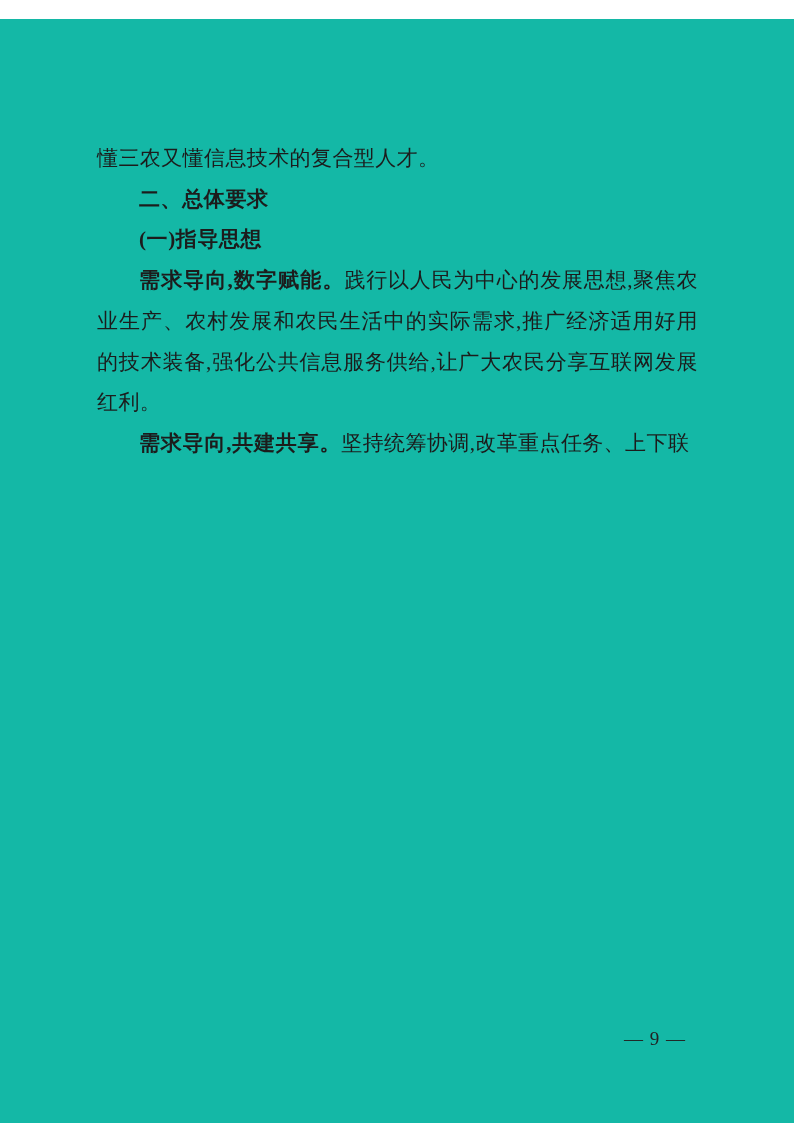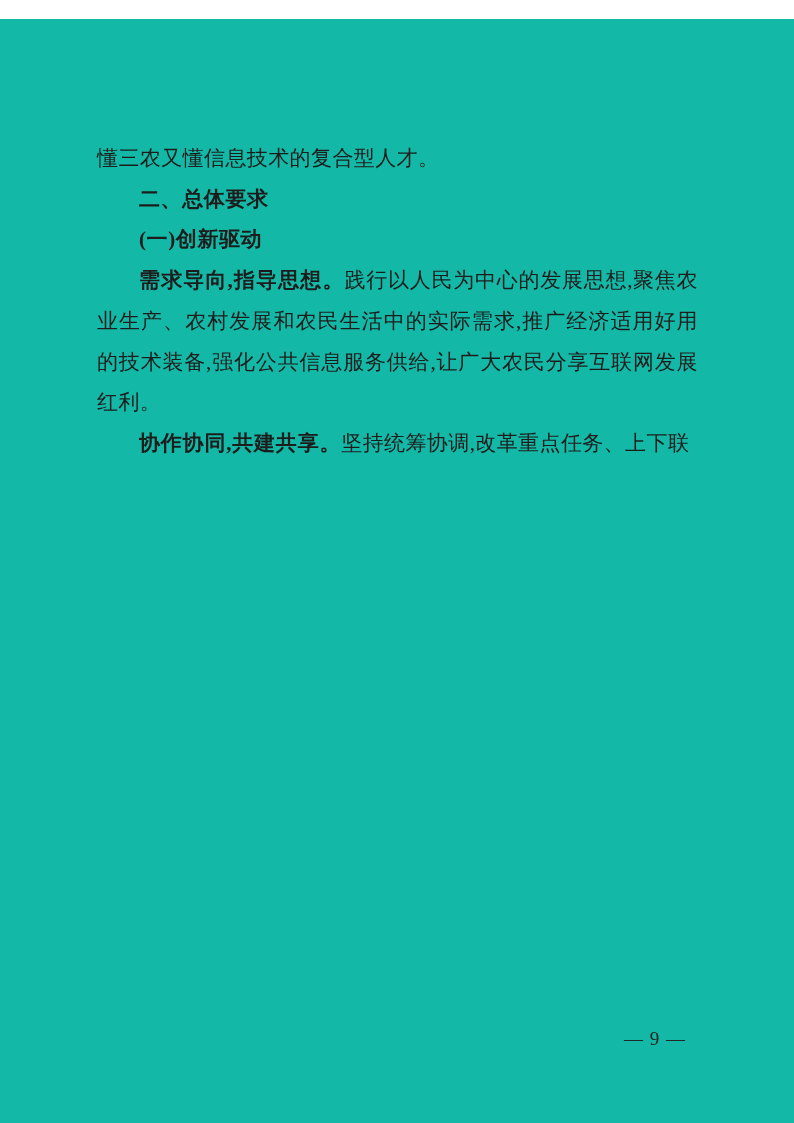--- a/index.html
+++ b/index.html
@@ -64,25 +64,25 @@
 </head>
 <body>
 
 <div class="page">
   <div class="content">
 
     <p class="body">懂三农又懂信息技术的复合型人才。</p>
 
     <p class="h1">二、总体要求</p>
 
-    <p class="h2">(一)创新驱动</p>
+    <p class="h2">(一)指导思想</p>
 
 
 
 
-    <p class="body indent"><span class="lead">需求导向,指导思想。</span><span>践行以人民为中心的发展思想,聚焦农业生产、农村发展和农民生活中的实际需求,推广经济适用好用的技术装备,强化公共信息服务供给,让广大农民分享互联网发展红利。</span></p>
+    <p class="body indent"><span class="lead">需求导向,数字赋能。</span><span>践行以人民为中心的发展思想,聚焦农业生产、农村发展和农民生活中的实际需求,推广经济适用好用的技术装备,强化公共信息服务供给,让广大农民分享互联网发展红利。</span></p>
 
-    <p class="body indent"><span class="lead">协作协同,共建共享。</span><span>坚持统筹协调,改革重点任务、上下联</span></p>
+    <p class="body indent"><span class="lead">需求导向,共建共享。</span><span>坚持统筹协调,改革重点任务、上下联</span></p>
 
   </div>
 
   <div class="pagenum">— 9 —</div>
 </div>
 
 </body></html>

